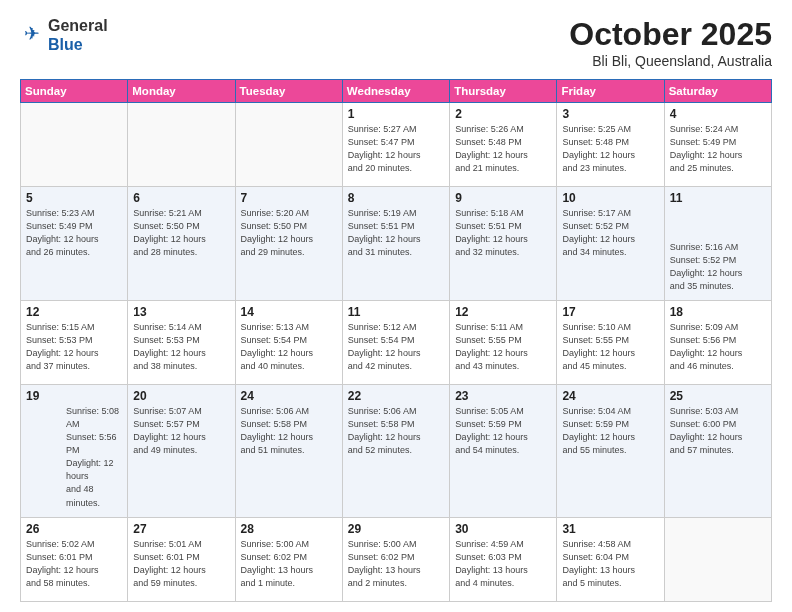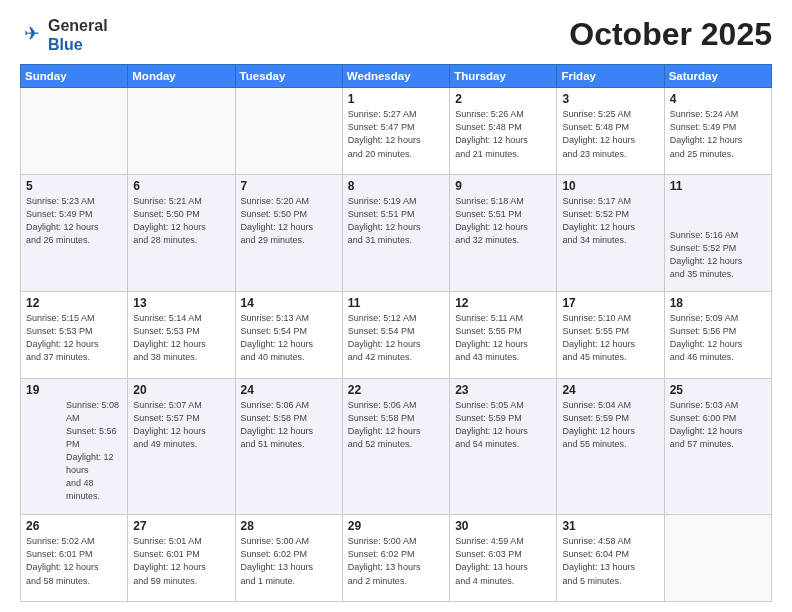--- a/index.html
+++ b/index.html
@@ -54,21 +54,21 @@
       color: #333;
     }
     .calendar {
       flex: 1;
       border: 1px solid #ccc;
       border-collapse: collapse;
       width: 100%;
       table-layout: fixed;
     }
     .calendar thead tr th {
-      background: #3b82f6;
+      background: #ec4899;
       color: #fff;
       font-size: 11.5px;
       font-weight: bold;
       padding: 5px 4px;
       border: 1px solid #2b6cb8;
       text-align: left;
     }
     .calendar tbody tr td {
       border: 1px solid #ccc;
       vertical-align: top;
@@ -104,20 +104,21 @@
         <rect x="0" y="0" width="28" height="28" fill="none"></rect>
         <text x="14" y="20" text-anchor="middle" font-size="22" fill="#1a5fa8">✈</text>
       </svg>
       <div class="logo-text">
         <span class="logo-general">General</span>
         <span class="logo-blue">Blue</span>
       </div>
     </div>
     <div class="title-block">
       <div class="title-month">October 2025</div>
+      <div class="title-location">Bli Bli, Queensland, Australia</div>
     </div>
   </div>
 
   <table class="calendar">
     <thead>
       <tr>
       <th>Sunday</th>
           <th>Monday</th>
           <th>Tuesday</th>
           <th>Wednesday</th>

